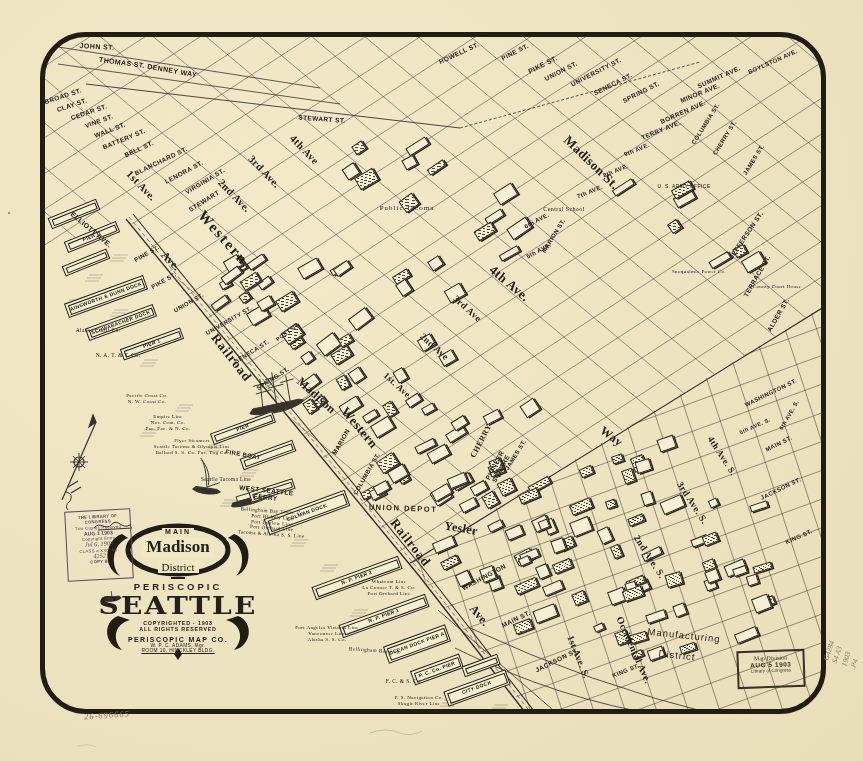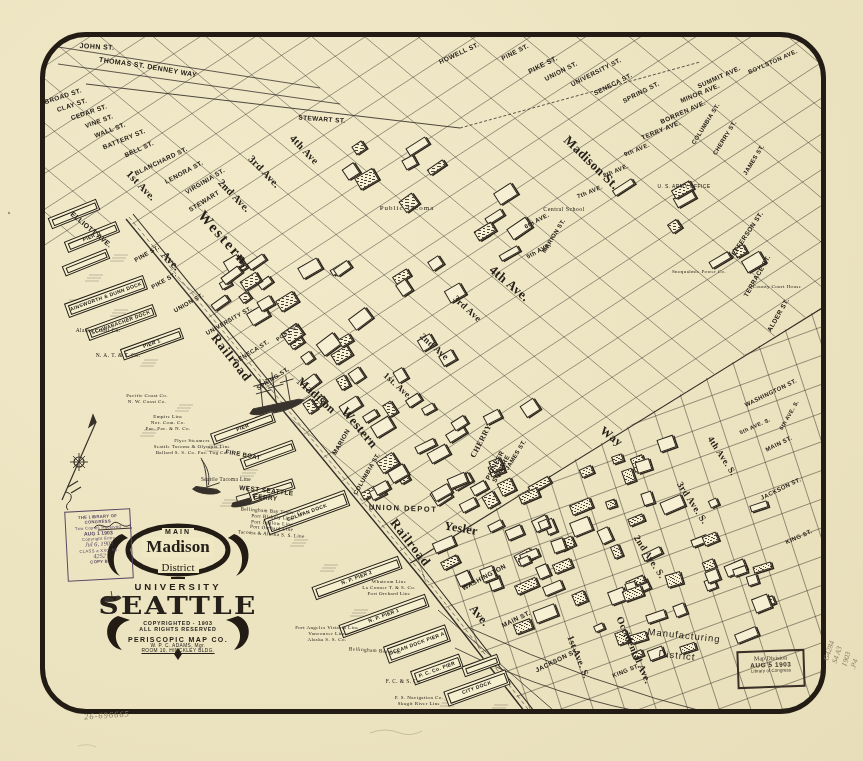--- a/index.html
+++ b/index.html
@@ -817,21 +817,21 @@
           <path d="M142,14 C160,20 162,48 144,56 C154,46 152,24 136,18 Z" fill="#221c14"></path>
           <path d="M26,96 C10,102 12,126 30,130 C20,120 22,104 38,100 Z" fill="#221c14"></path>
           <path d="M146,96 C162,102 160,126 142,130 C152,120 150,104 134,100 Z" fill="#221c14"></path>
           <path d="M86,128 l4,6 l-4,6 l-4,-6 Z" fill="#221c14"></path>
         </svg>
         <div class="txt">
           <div class="c-main">MAIN</div><br>
           <div class="c-business">Madison</div><br>
           <div class="c-district">District</div>
           <div class="c-rule"></div>
-          <div class="c-periscopic">UNIVERSITY</div>
+          <div class="c-periscopic">PERISCOPIC</div>
           <div class="c-seattle">SEATTLE</div>
           <div class="c-small">COPYRIGHTED  ·  1903</div>
           <div class="c-small">ALL RIGHTS RESERVED</div>
           <svg width="44" height="12" viewBox="0 0 44 12">
             <path d="M2,8 C8,0 14,12 20,4 C26,-2 30,10 38,5 M6,10 L40,8" stroke="#221c14" stroke-width="0.9" fill="none"></path>
           </svg>
           <div class="c-mapco">PERISCOPIC MAP CO.</div>
           <div class="c-tiny">W. P. C. ADAMS, Mgr.</div>
           <div class="c-tiny u">ROOM 10, HINCKLEY BLDG.</div>
         </div>

